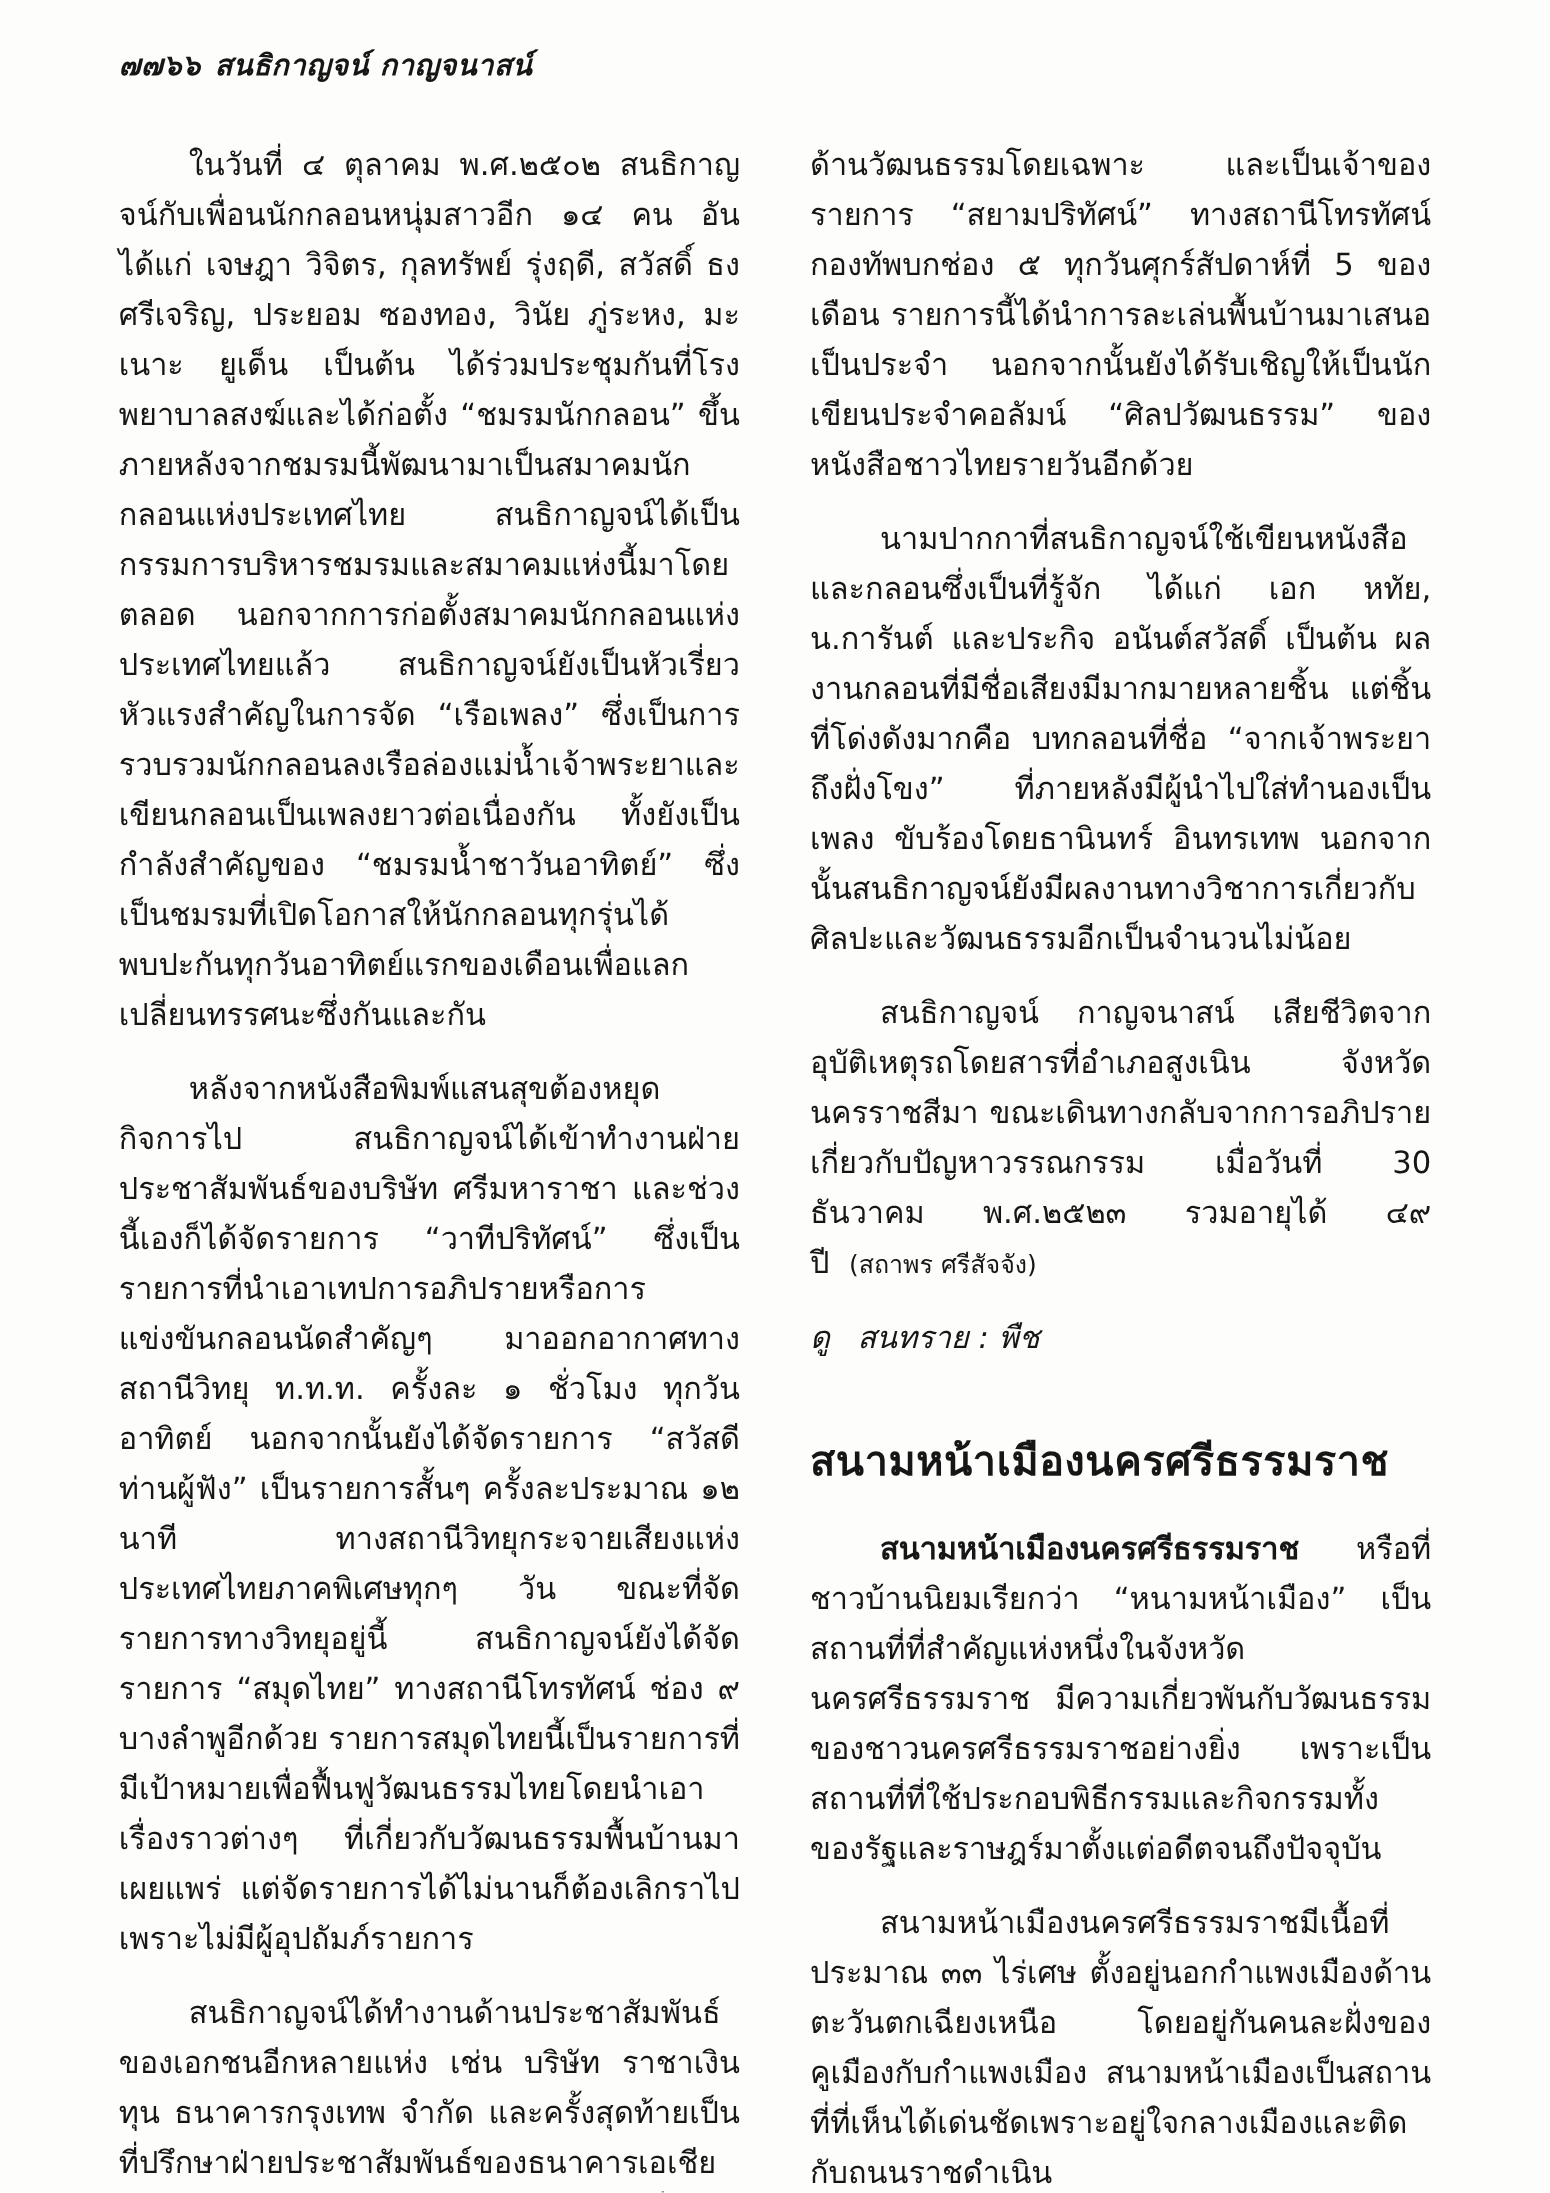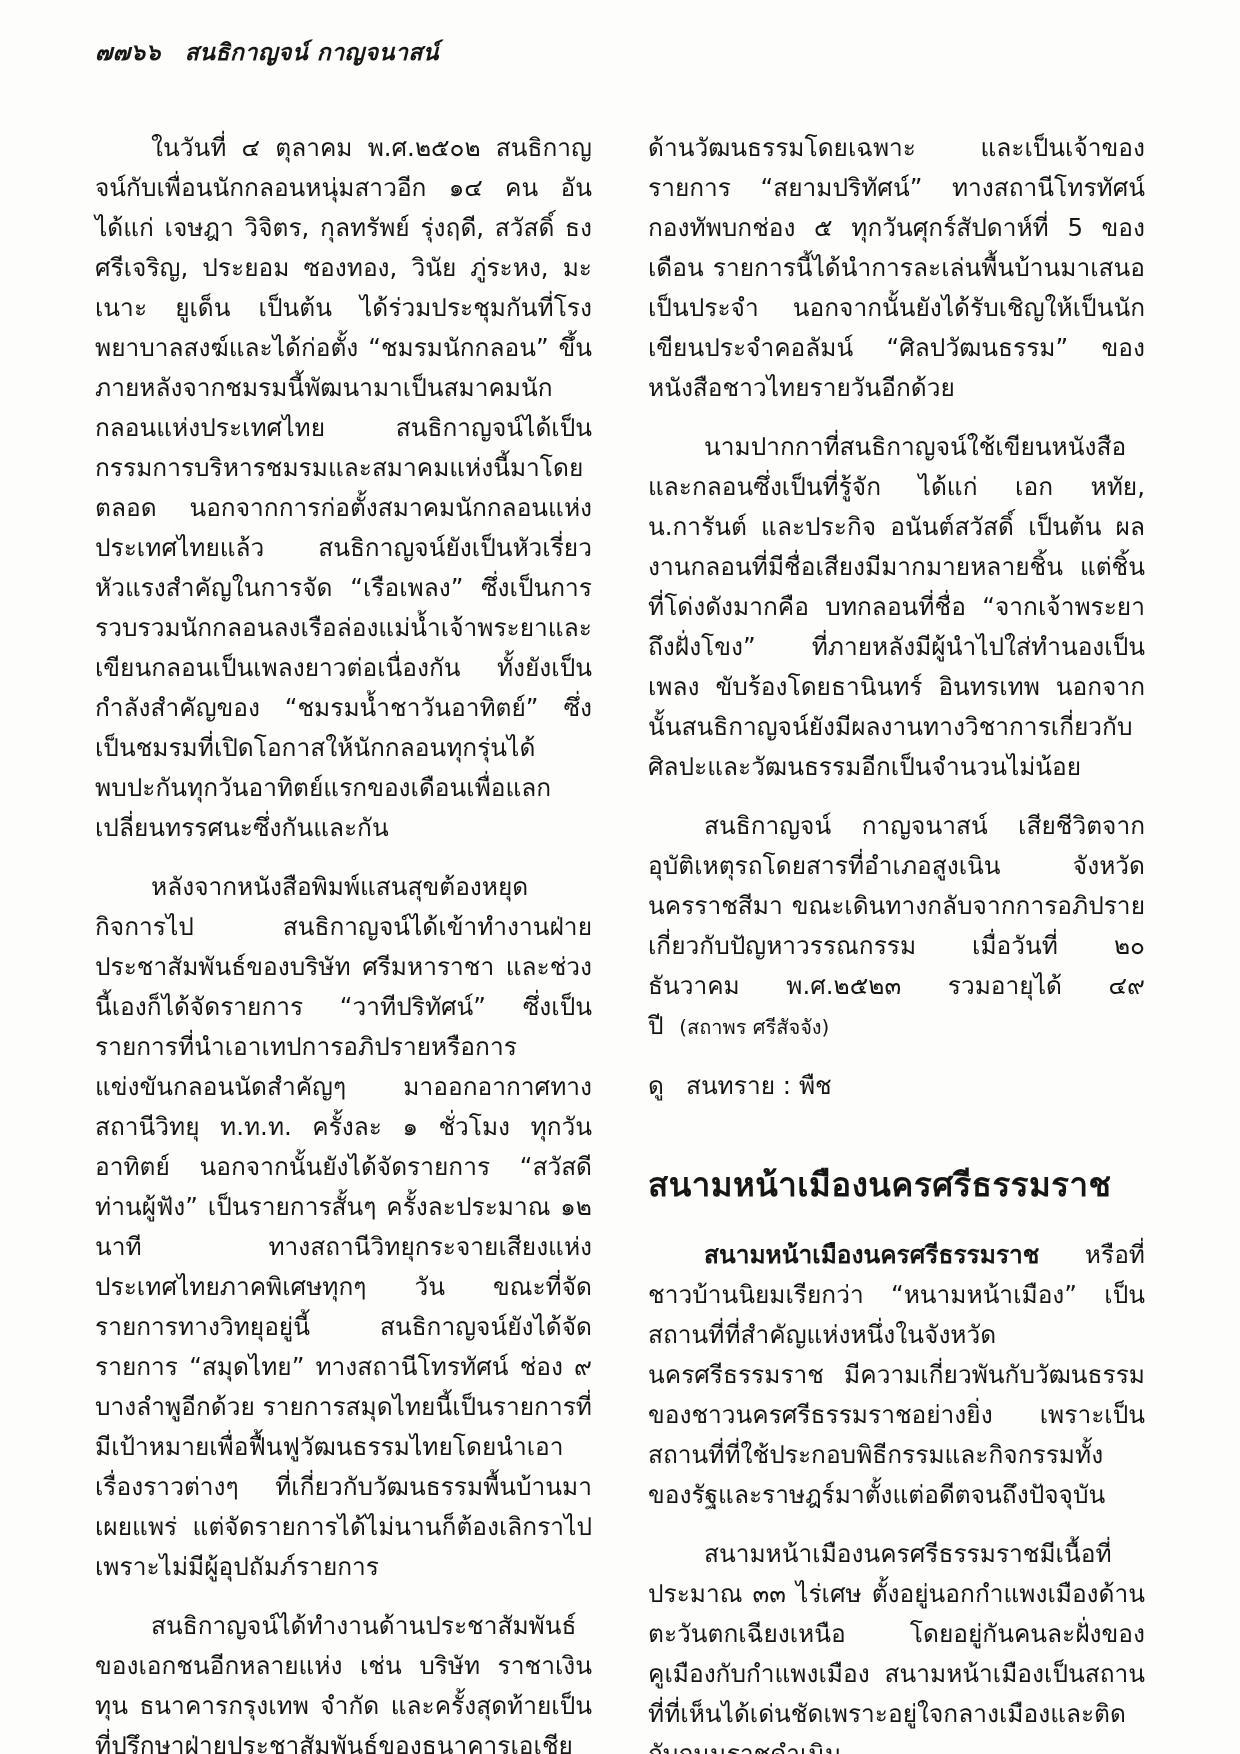--- a/index.html
+++ b/index.html
@@ -15,24 +15,24 @@
     box-sizing: border-box;
     padding: 34px 95px 60px 95px;
     background: #fdfdfb;
     overflow: hidden;
   }
   .page-header {
     font-style: italic;
     font-weight: 600;
     font-size: 23px;
     letter-spacing: 0.5px;
-    margin-bottom: 58px;
+    margin-bottom: 42px;
     display: flex;
     align-items: baseline;
-    gap: 24px;
+    gap: 11px;
   }
   .columns {
     display: flex;
     gap: 56px;
   }
   .col {
     width: 497px;
     flex: 0 0 497px;
   }
   p.body-par {
@@ -49,20 +49,21 @@
   }
   .entry-heading-small {
     font-size: 29px;
     font-weight: bold;
     margin: 46px 0 10px 0;
   }
   .see-ref {
     font-size: 24.5px;
     line-height: 40px;
     margin: 0 0 10px 0;
+    font-style: italic;
   }
   .see-ref .see-label { margin-right: 22px; }
   .entry-heading-large {
     font-size: 33px;
     font-weight: bold;
     letter-spacing: 0.5px;
     margin: 52px 0 24px 0;
   }
   .lead-term { font-weight: bold; }
 </style>
@@ -81,21 +82,21 @@
     <div class="col">
       <p class="body-par indent">ในวันที่ ๔ ตุลาคม พ.ศ.๒๕๐๒ สนธิกาญจน์กับเพื่อนนักกลอนหนุ่มสาวอีก ๑๔ คน อันได้แก่ เจษฎา วิจิตร, กุลทรัพย์ รุ่งฤดี, สวัสดิ์ ธงศรีเจริญ, ประยอม ซองทอง, วินัย ภู่ระหง, มะเนาะ ยูเด็น เป็นต้น ได้ร่วมประชุมกันที่โรงพยาบาลสงฆ์และได้ก่อตั้ง “ชมรมนักกลอน” ขึ้น ภายหลังจากชมรมนี้พัฒนามาเป็นสมาคมนักกลอนแห่งประเทศไทย สนธิกาญจน์ได้เป็นกรรมการบริหารชมรมและสมาคมแห่งนี้มาโดยตลอด นอกจากการก่อตั้งสมาคมนักกลอนแห่งประเทศไทยแล้ว สนธิกาญจน์ยังเป็นหัวเรี่ยวหัวแรงสำคัญในการจัด “เรือเพลง” ซึ่งเป็นการรวบรวมนักกลอนลงเรือล่องแม่น้ำเจ้าพระยาและเขียนกลอนเป็นเพลงยาวต่อเนื่องกัน ทั้งยังเป็นกำลังสำคัญของ “ชมรมน้ำชาวันอาทิตย์” ซึ่งเป็นชมรมที่เปิดโอกาสให้นักกลอนทุกรุ่นได้พบปะกันทุกวันอาทิตย์แรกของเดือนเพื่อแลกเปลี่ยนทรรศนะซึ่งกันและกัน</p>
       <p class="body-par indent">หลังจากหนังสือพิมพ์แสนสุขต้องหยุดกิจการไป สนธิกาญจน์ได้เข้าทำงานฝ่ายประชาสัมพันธ์ของบริษัท ศรีมหาราชา และช่วงนี้เองก็ได้จัดรายการ “วาทีปริทัศน์” ซึ่งเป็นรายการที่นำเอาเทปการอภิปรายหรือการแข่งขันกลอนนัดสำคัญๆ มาออกอากาศทางสถานีวิทยุ ท.ท.ท. ครั้งละ ๑ ชั่วโมง ทุกวันอาทิตย์ นอกจากนั้นยังได้จัดรายการ “สวัสดีท่านผู้ฟัง” เป็นรายการสั้นๆ ครั้งละประมาณ ๑๒ นาที ทางสถานีวิทยุกระจายเสียงแห่งประเทศไทยภาคพิเศษทุกๆ วัน ขณะที่จัดรายการทางวิทยุอยู่นี้ สนธิกาญจน์ยังได้จัดรายการ “สมุดไทย” ทางสถานีโทรทัศน์ ช่อง ๙ บางลำพูอีกด้วย รายการสมุดไทยนี้เป็นรายการที่มีเป้าหมายเพื่อฟื้นฟูวัฒนธรรมไทยโดยนำเอาเรื่องราวต่างๆ ที่เกี่ยวกับวัฒนธรรมพื้นบ้านมาเผยแพร่ แต่จัดรายการได้ไม่นานก็ต้องเลิกราไปเพราะไม่มีผู้อุปถัมภ์รายการ</p>
       <p class="body-par indent">สนธิกาญจน์ได้ทำงานด้านประชาสัมพันธ์ของเอกชนอีกหลายแห่ง เช่น บริษัท ราชาเงินทุน ธนาคารกรุงเทพ จำกัด และครั้งสุดท้ายเป็นที่ปรึกษาฝ่ายประชาสัมพันธ์ของธนาคารเอเชีย จำกัด ในปี พ.ศ.๒๕๑๖ ได้ออกหนังสือเกี่ยวกับภาษาและวัฒนธรรมชื่อ “สมุดไทย” โดยตนเองเป็นบรรณาธิการ ในปีเดียวกันนี้ก็ได้รับเชิญเป็นอาจารย์พิเศษในคณะโบราณคดี มหาวิทยาลัยศิลปากร ได้รับเชิญเป็นผู้บรรยายพิเศษของมหาวิทยาลัยเชียงใหม่และสถาบันราชภัฏอีกหลายแห่ง</p>
 
     </div>
 
     <div class="col">
       <p class="body-par no-indent">ด้านวัฒนธรรมโดยเฉพาะ และเป็นเจ้าของรายการ “สยามปริทัศน์” ทางสถานีโทรทัศน์กองทัพบกช่อง ๕ ทุกวันศุกร์สัปดาห์ที่ 5 ของเดือน รายการนี้ได้นำการละเล่นพื้นบ้านมาเสนอเป็นประจำ นอกจากนั้นยังได้รับเชิญให้เป็นนักเขียนประจำคอลัมน์ “ศิลปวัฒนธรรม” ของหนังสือชาวไทยรายวันอีกด้วย</p>
       <p class="body-par indent">นามปากกาที่สนธิกาญจน์ใช้เขียนหนังสือและกลอนซึ่งเป็นที่รู้จัก ได้แก่ เอก หทัย, น.การันต์ และประกิจ อนันต์สวัสดิ์ เป็นต้น ผลงานกลอนที่มีชื่อเสียงมีมากมายหลายชิ้น แต่ชิ้นที่โด่งดังมากคือ บทกลอนที่ชื่อ “จากเจ้าพระยาถึงฝั่งโขง” ที่ภายหลังมีผู้นำไปใส่ทำนองเป็นเพลง ขับร้องโดยธานินทร์ อินทรเทพ นอกจากนั้นสนธิกาญจน์ยังมีผลงานทางวิชาการเกี่ยวกับศิลปะและวัฒนธรรมอีกเป็นจำนวนไม่น้อย</p>
-      <p class="body-par indent"><span>สนธิกาญจน์ กาญจนาสน์ เสียชีวิตจากอุบัติเหตุรถโดยสารที่อำเภอสูงเนิน จังหวัดนครราชสีมา ขณะเดินทางกลับจากการอภิปรายเกี่ยวกับปัญหาวรรณกรรม เมื่อวันที่ ๒๐ ธันวาคม พ.ศ.๒๕๒๓ รวมอายุได้ ๔๙ ปี</span>&nbsp;&nbsp;<span class="attribution">(สถาพร ศรีสัจจัง)</span></p>
+      <p class="body-par indent"><span>สนธิกาญจน์ กาญจนาสน์ เสียชีวิตจากอุบัติเหตุรถโดยสารที่อำเภอสูงเนิน จังหวัดนครราชสีมา ขณะเดินทางกลับจากการอภิปรายเกี่ยวกับปัญหาวรรณกรรม เมื่อวันที่ 30 ธันวาคม พ.ศ.๒๕๒๓ รวมอายุได้ ๔๙ ปี</span>&nbsp;&nbsp;<span class="attribution">(สถาพร ศรีสัจจัง)</span></p>
 
       <p class="see-ref"><span class="see-label">ดู</span><span>สนทราย : พืช</span></p>
 
       <div class="entry-heading-large">สนามหน้าเมืองนครศรีธรรมราช</div>
 
       <p class="body-par indent"><span class="lead-term">สนามหน้าเมืองนครศรีธรรมราช</span><span> หรือที่ชาวบ้านนิยมเรียกว่า “หนามหน้าเมือง” เป็นสถานที่ที่สำคัญแห่งหนึ่งในจังหวัดนครศรีธรรมราช มีความเกี่ยวพันกับวัฒนธรรมของชาวนครศรีธรรมราชอย่างยิ่ง เพราะเป็นสถานที่ที่ใช้ประกอบพิธีกรรมและกิจกรรมทั้งของรัฐและราษฎร์มาตั้งแต่อดีตจนถึงปัจจุบัน</span></p>
       <p class="body-par indent">สนามหน้าเมืองนครศรีธรรมราชมีเนื้อที่ประมาณ ๓๓ ไร่เศษ ตั้งอยู่นอกกำแพงเมืองด้านตะวันตกเฉียงเหนือ โดยอยู่กันคนละฝั่งของคูเมืองกับกำแพงเมือง สนามหน้าเมืองเป็นสถานที่ที่เห็นได้เด่นชัดเพราะอยู่ใจกลางเมืองและติดกับถนนราชดำเนิน</p>
 
     </div>
 

